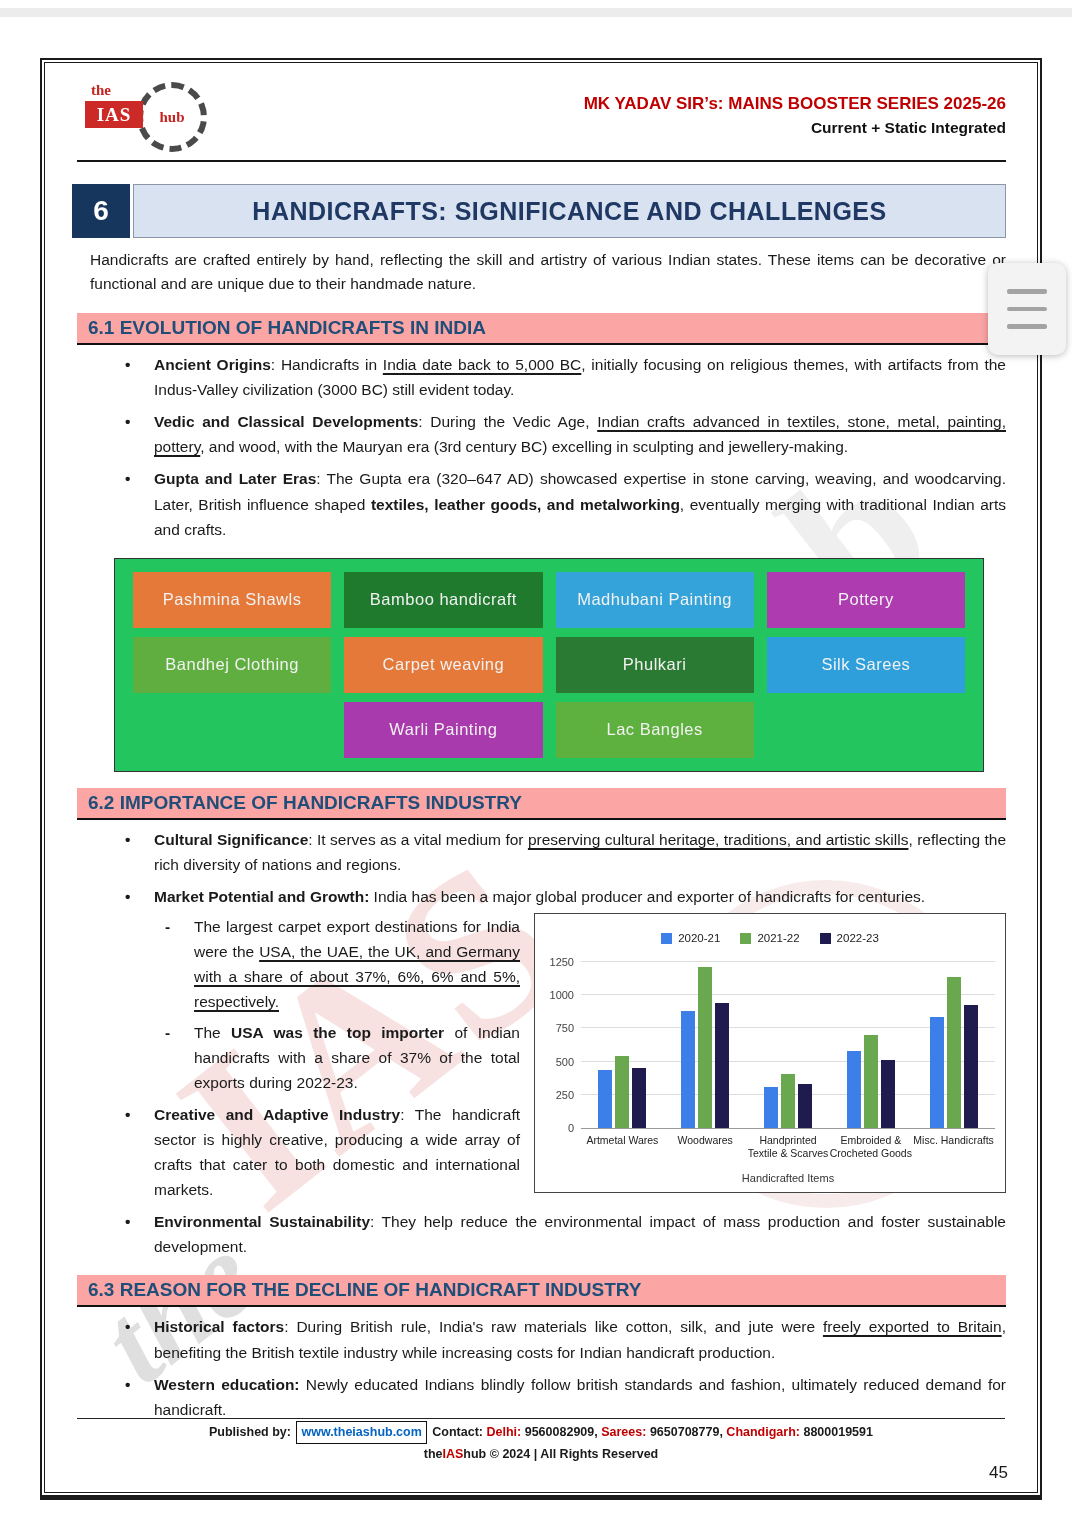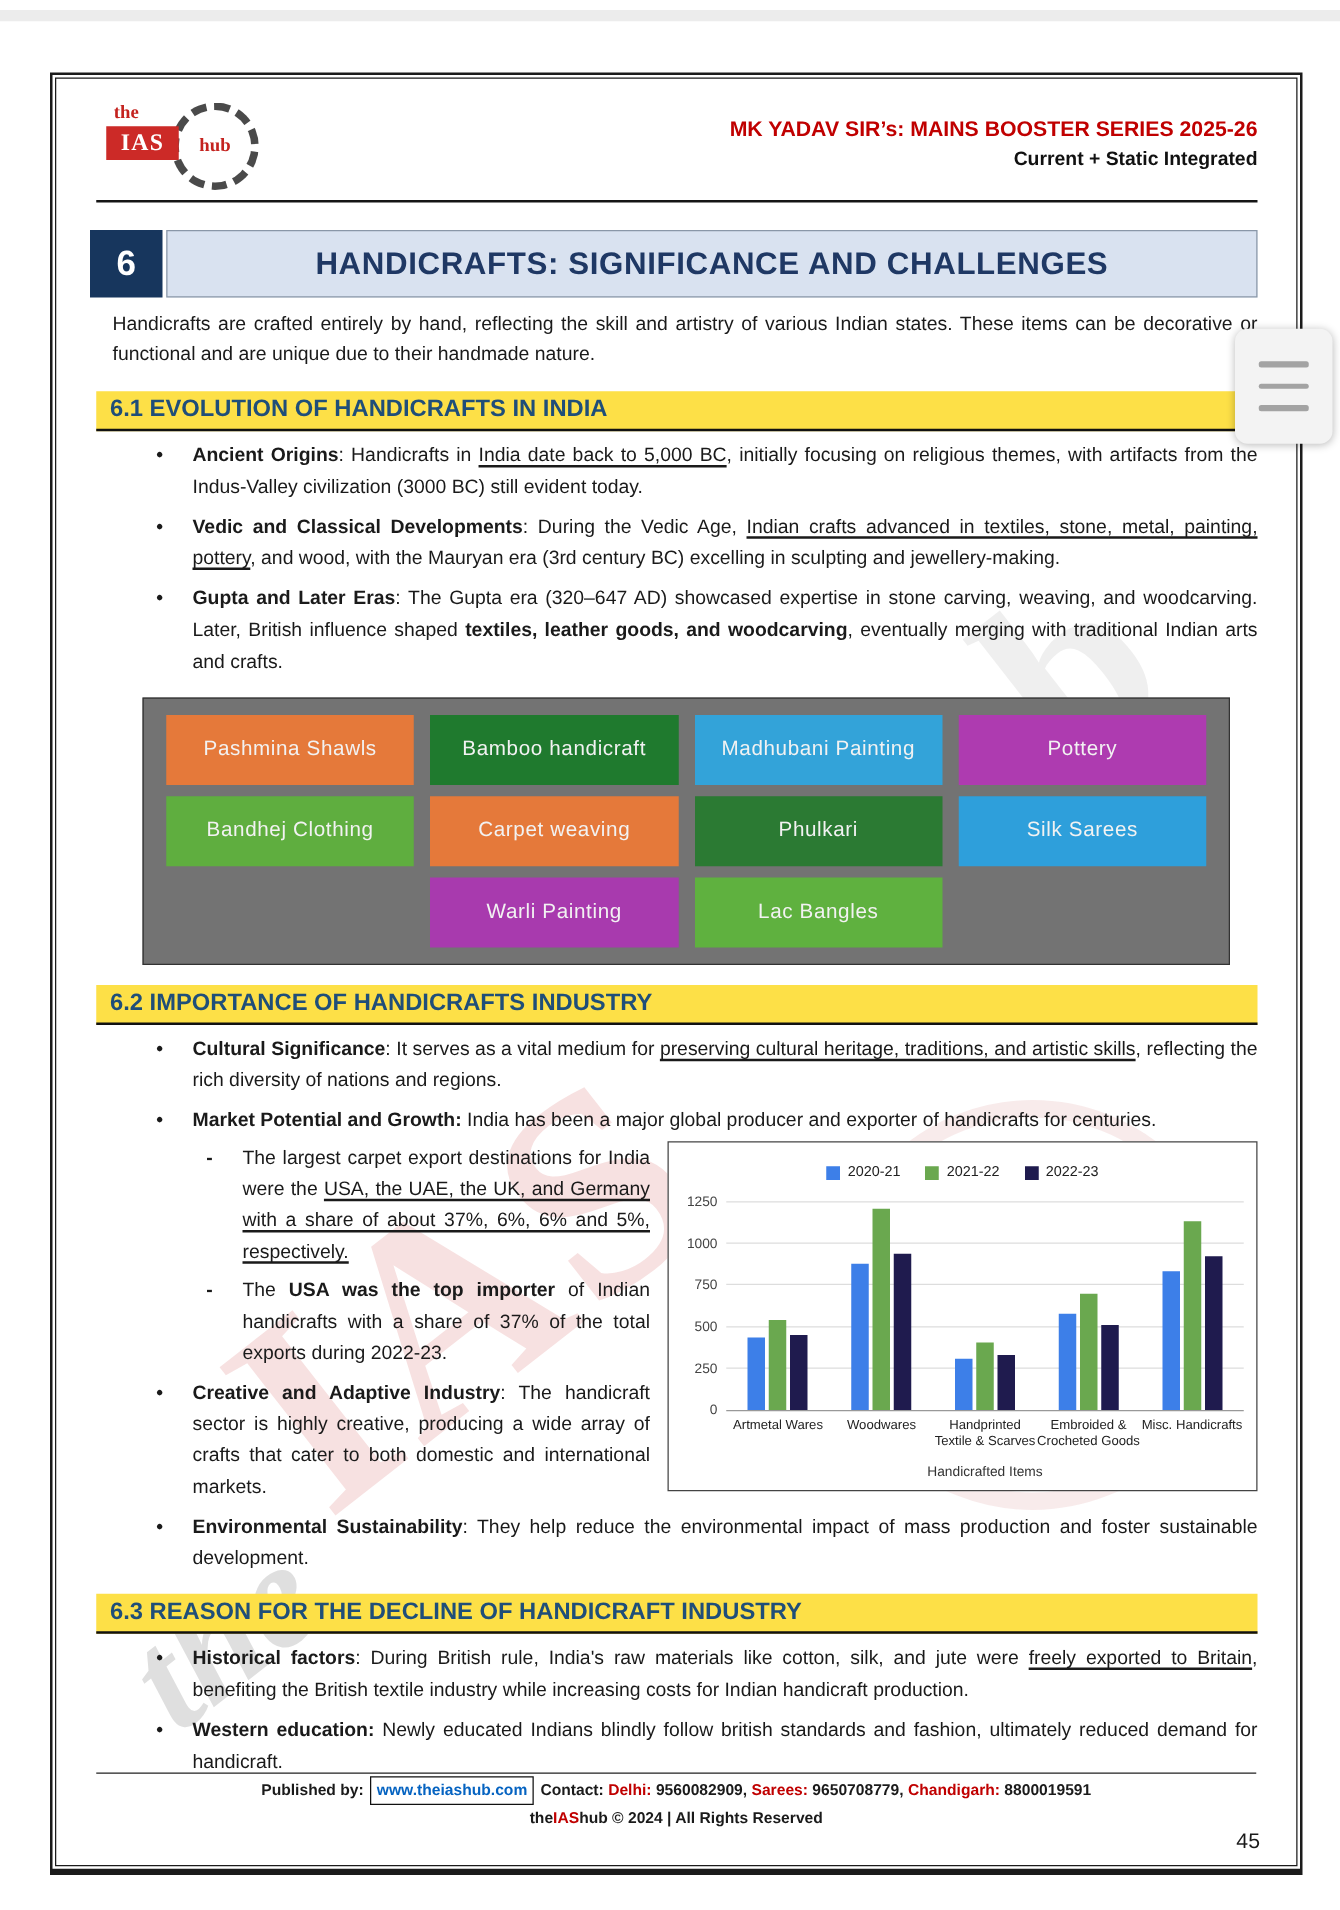--- a/index.html
+++ b/index.html
@@ -43,34 +43,34 @@
   
   .banner{display:flex;margin-top:22px;margin-left:-5px;}
   .banner-num{width:58px;height:54px;background:#17365d;color:#fff;font-size:28px;font-weight:bold;
               display:flex;align-items:center;justify-content:center;}
   .banner-title{flex:1;height:52px;background:#d9e2f0;border:1px solid #8a97a8;margin-left:3px;
                 display:flex;align-items:center;justify-content:center;color:#1f3864;
                 font-size:25px;font-weight:bold;letter-spacing:.5px;}
 
   
   .para{font-size:15.5px;line-height:1.58;text-align:justify;margin:10px 0 0 13px;}
-  .sec-head{margin-top:16px;background:#fde047;border-bottom:2px solid #111;color:#1f4e79;
+  .sec-head{margin-top:16px;background:#fca5a5;border-bottom:2px solid #111;color:#1f4e79;
             font-size:19px;font-weight:bold;padding:4px 0 4px 11px;}
   .bullet{position:relative;padding-left:77px;font-size:15.5px;line-height:1.62;text-align:justify;margin-top:7px;}
   .bullet::before{content:"•";position:absolute;left:48px;top:0;font-weight:bold;}
   .dash{position:relative;padding-left:117px;font-size:15.5px;line-height:1.62;text-align:justify;margin-top:5px;}
   .dash::before{content:"-";position:absolute;left:88px;top:0;font-weight:bold;}
   .b{font-weight:bold;}
   .u{text-decoration:underline;text-decoration-thickness:1.5px;text-underline-offset:3px;}
   .r{color:#c00000;}
   .blue{color:#0563c1;}
   .clear{clear:both;}
 
   
-  .grid-box{margin:16px 0 0 37px;width:870px;background:#737373;border:1.5px solid #333;
+  .grid-box{margin:16px 0 0 37px;width:870px;background:#22c55e;border:1.5px solid #333;
             box-sizing:border-box;padding:13px 18px;}
   .grid{display:grid;grid-template-columns:repeat(4,1fr);gap:9px 13px;}
   .grid-item{height:56px;display:flex;align-items:center;justify-content:center;text-align:center;
              color:#f2f2f2;font-size:16.5px;line-height:1.15;letter-spacing:.5px;}
   .gi-c2{grid-column:2;}
   .gi-c3{grid-column:3;}
 
   
   .chart-box{float:right;width:472px;box-sizing:border-box;border:1.5px solid #444;background:#fff;
              margin:4px 0 10px 14px;padding:10px 10px 8px;}
@@ -139,21 +139,21 @@
       <div class="banner">
         <div class="banner-num">6</div>
         <div class="banner-title">HANDICRAFTS: SIGNIFICANCE AND CHALLENGES</div>
       </div>
 
       <div class="para"><span>Handicrafts are crafted entirely by hand, reflecting the skill and artistry of various Indian states. These items can be decorative or functional and are unique due to their handmade nature.</span></div>
 
       <div class="sec-head">6.1 EVOLUTION OF HANDICRAFTS IN INDIA</div>
       <div class="bullet"><span class="b">Ancient Origins</span><span>: Handicrafts in </span><span class="u">India date back to 5,000 BC</span><span>, initially focusing on religious themes, with artifacts from the Indus-Valley civilization (3000 BC) still evident today.</span></div>
       <div class="bullet"><span class="b">Vedic and Classical Developments</span><span>: During the Vedic Age, </span><span class="u">Indian crafts advanced in textiles, stone, metal, painting, pottery</span><span>, and wood, with the Mauryan era (3rd century BC) excelling in sculpting and jewellery-making.</span></div>
-      <div class="bullet"><span class="b">Gupta and Later Eras</span><span>: The Gupta era (320–647 AD) showcased expertise in stone carving, weaving, and woodcarving. Later, British influence shaped </span><span class="b">textiles, leather goods, and woodcarving</span><span>, eventually merging with traditional Indian arts and crafts.</span></div>
+      <div class="bullet"><span class="b">Gupta and Later Eras</span><span>: The Gupta era (320–647 AD) showcased expertise in stone carving, weaving, and woodcarving. Later, British influence shaped </span><span class="b">textiles, leather goods, and metalworking</span><span>, eventually merging with traditional Indian arts and crafts.</span></div>
 
       <div class="grid-box">
         <div class="grid">
           <div class="grid-item" style="background-color: rgb(229, 121, 58);">Pashmina Shawls</div>
           <div class="grid-item" style="background-color: rgb(31, 122, 46);">Bamboo handicraft</div>
           <div class="grid-item" style="background-color: rgb(51, 163, 217);">Madhubani Painting</div>
           <div class="grid-item" style="background-color: rgb(174, 59, 176);">Pottery</div>
           <div class="grid-item" style="background-color: rgb(95, 174, 63);">Bandhej Clothing</div>
           <div class="grid-item" style="background-color: rgb(229, 121, 58);">Carpet weaving</div>
           <div class="grid-item" style="background-color: rgb(43, 122, 51);">Phulkari</div>

